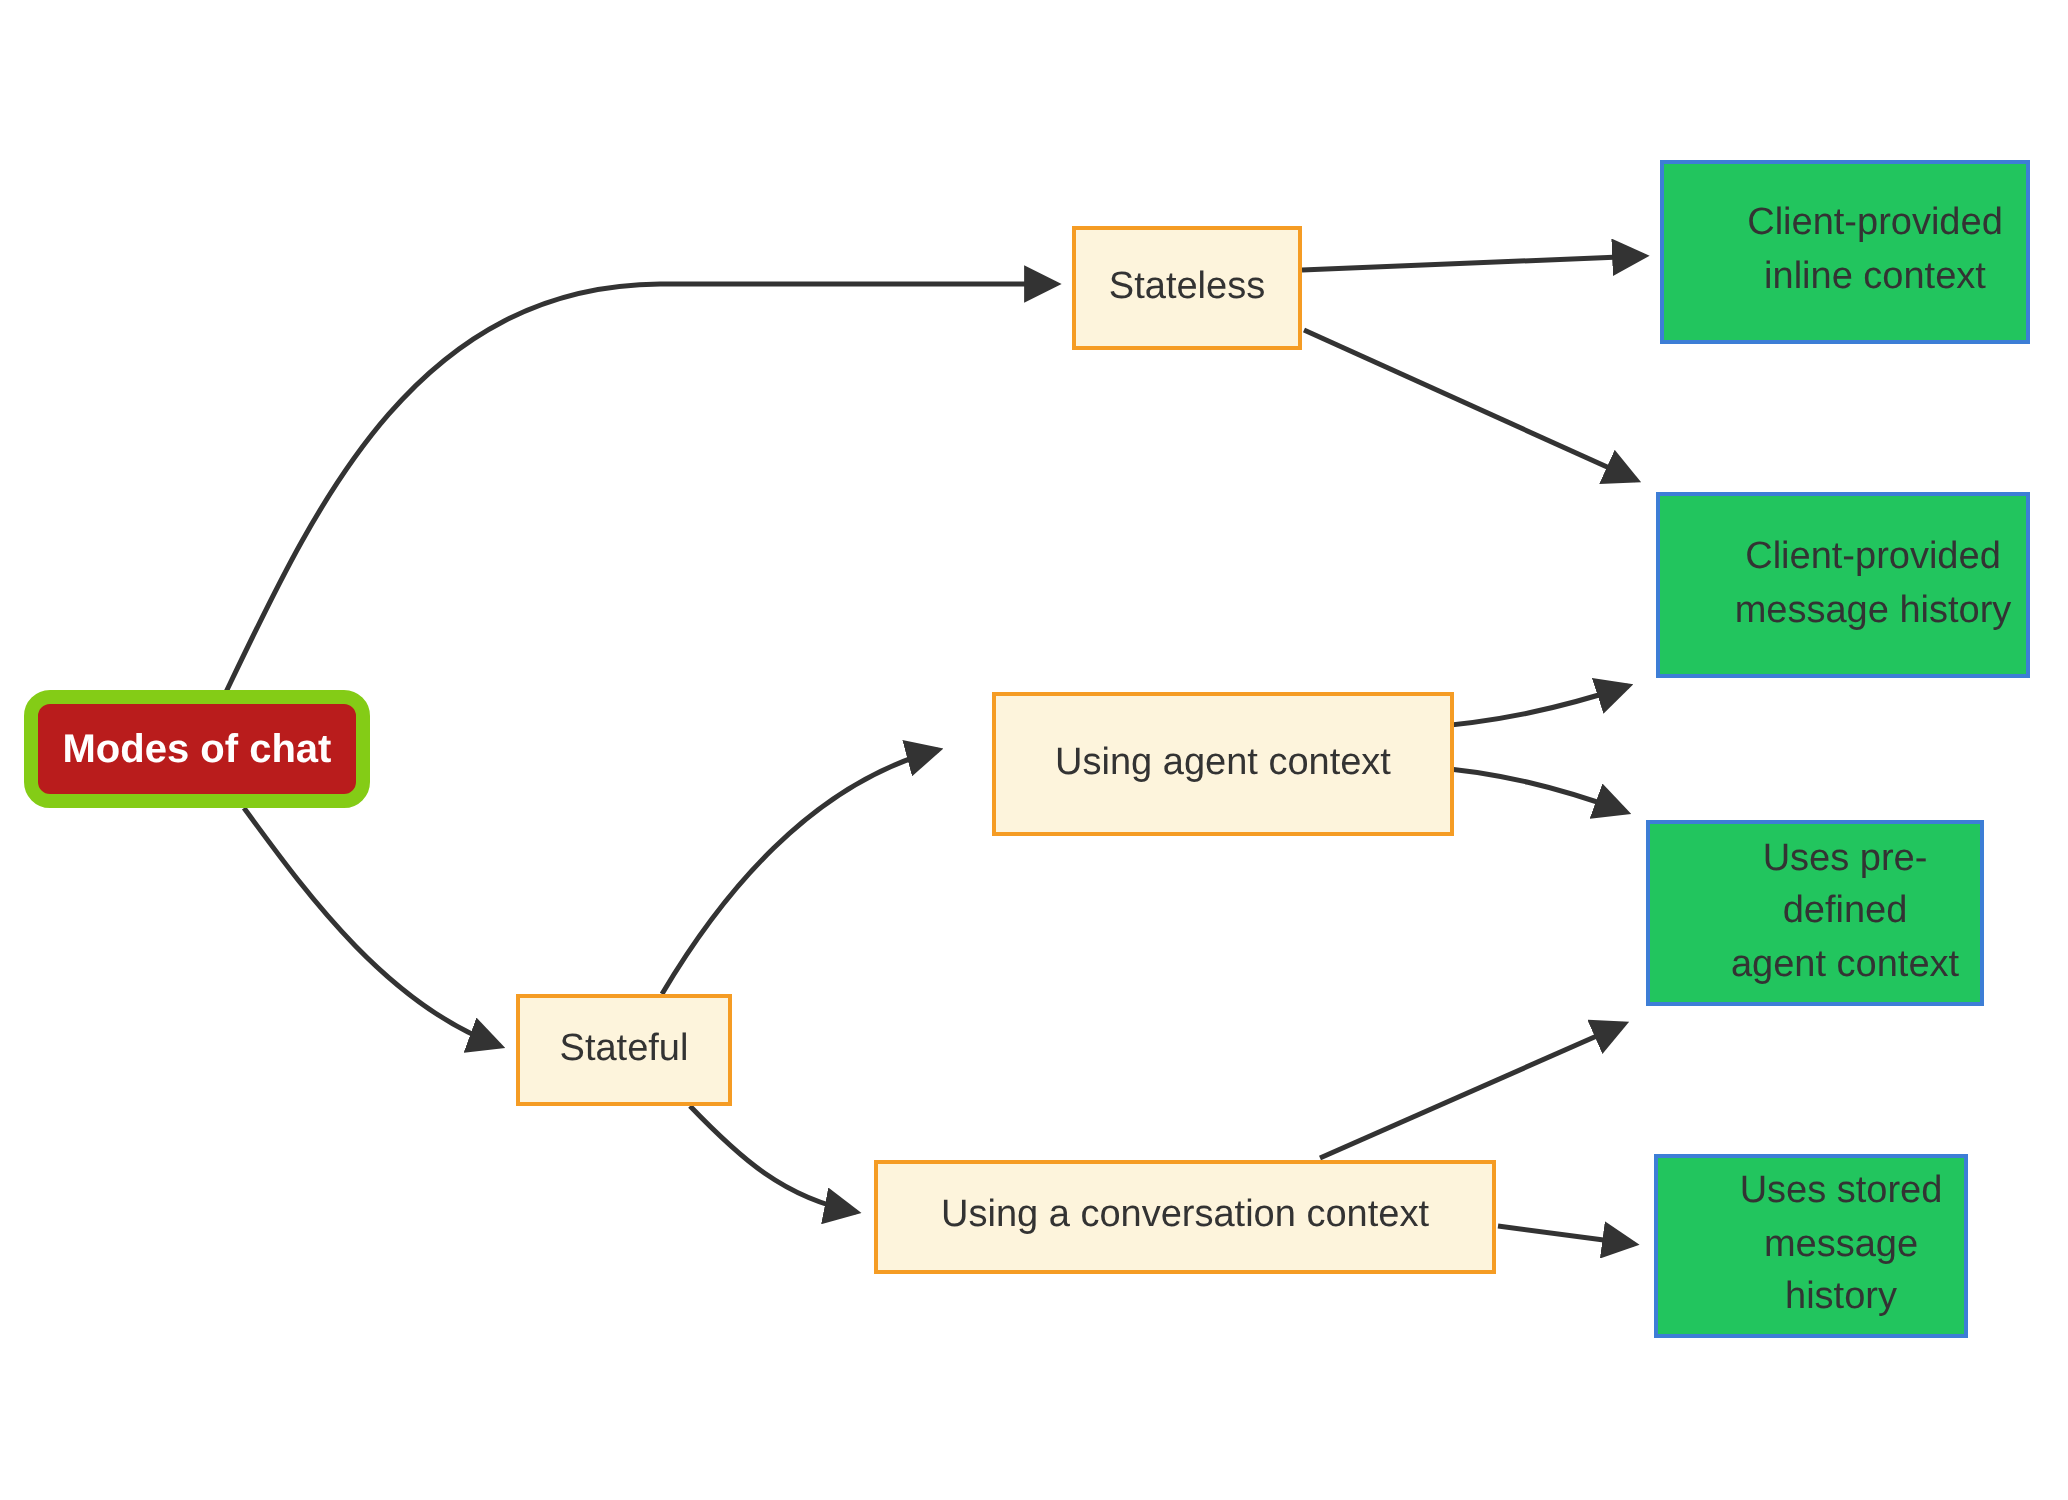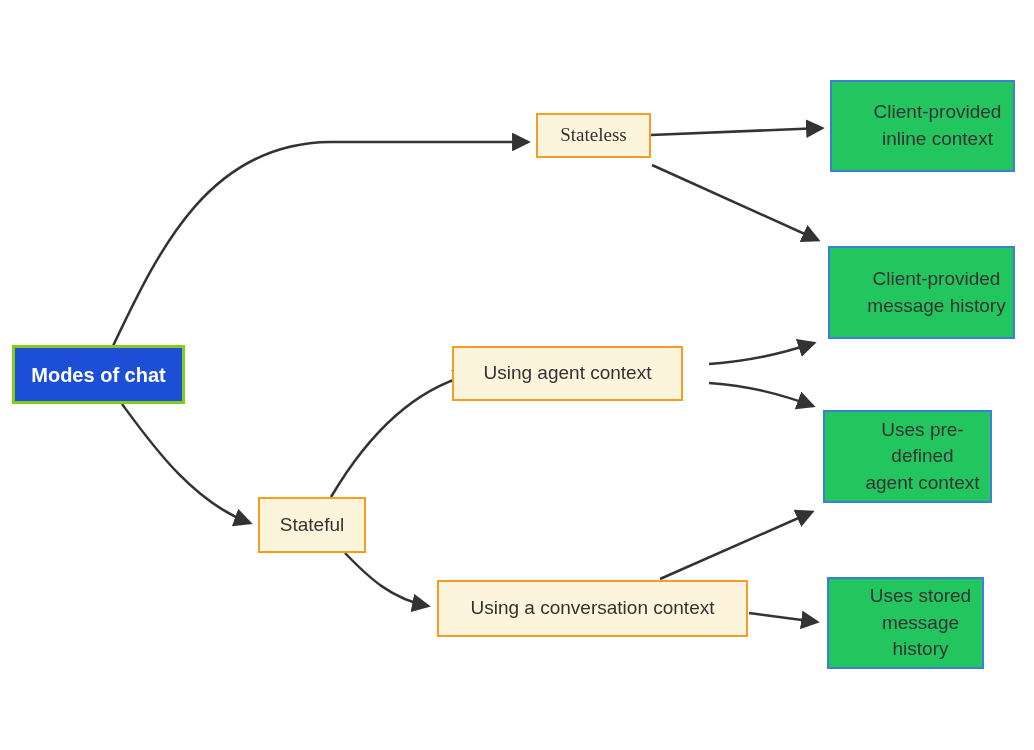--- a/index.html
+++ b/index.html
@@ -28,41 +28,41 @@
     display: flex;
     align-items: center;
     justify-content: center;
     text-align: center;
     color: #333333;
     font-size: 19px;
     line-height: 1.4;
     white-space: pre-line;
   }
   .node-root {
-    background: #1d4ed8;
-    border: 3px solid #84cc16;
-    border-radius: 0;
+    background: #b91c1c;
+    border: 7px solid #84cc16;
+    border-radius: 13px;
     color: #ffffff;
     font-weight: bold;
     font-size: 20px;
   }
   .node-branch {
     background: #fdf4dc;
     border: 2px solid #f59c24;
   }
   .node-leaf {
     background: #22c55e;
     border: 2px solid #3d7ed6;
     padding-left: 30px;
   }
   
   #node-modes              { left: 12px;  top: 345px; width: 173px; height: 59px; }
-  #node-stateless          { left: 536px; top: 113px; width: 115px; height: 45px; font-family: Liberation Serif, serif; }
+  #node-stateless          { left: 536px; top: 113px; width: 115px; height: 62px; }
   #node-stateful           { left: 258px; top: 497px; width: 108px; height: 56px; }
-  #node-agent-context      { left: 452px; top: 346px; width: 231px; height: 55px; }
+  #node-agent-context      { left: 496px; top: 346px; width: 231px; height: 72px; }
   #node-conversation       { left: 437px; top: 580px; width: 311px; height: 57px; }
   #node-inline-context     { left: 830px; top: 80px;  width: 185px; height: 92px; }
   #node-message-history    { left: 828px; top: 246px; width: 187px; height: 93px; }
   #node-predefined-context { left: 823px; top: 410px; width: 169px; height: 93px; }
   #node-stored-history     { left: 827px; top: 577px; width: 157px; height: 92px; }
 </style>
 </head>
 <body>
 
 <div class="canvas">

